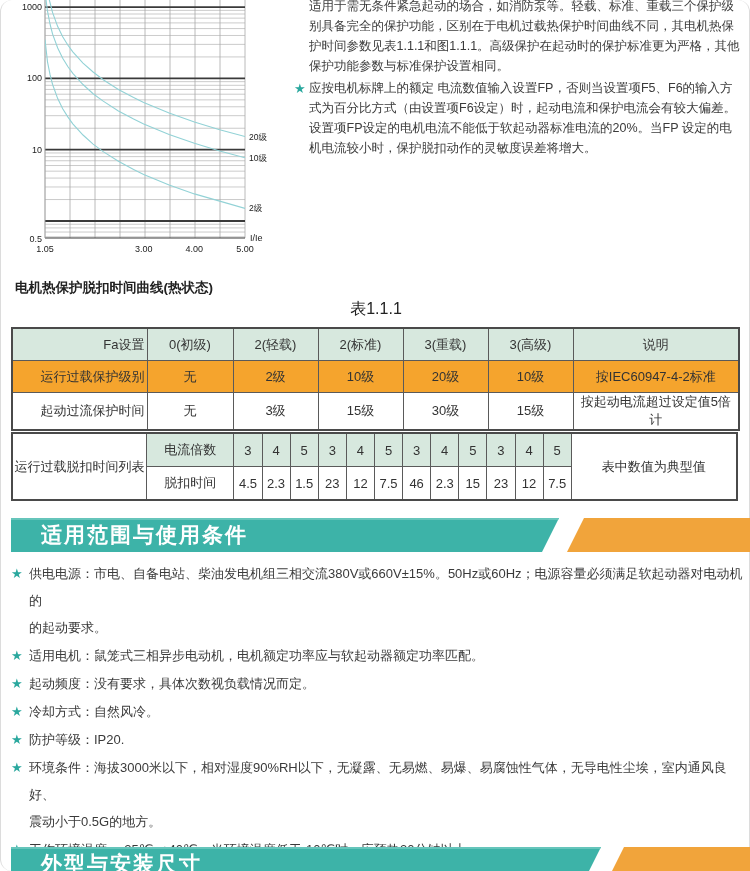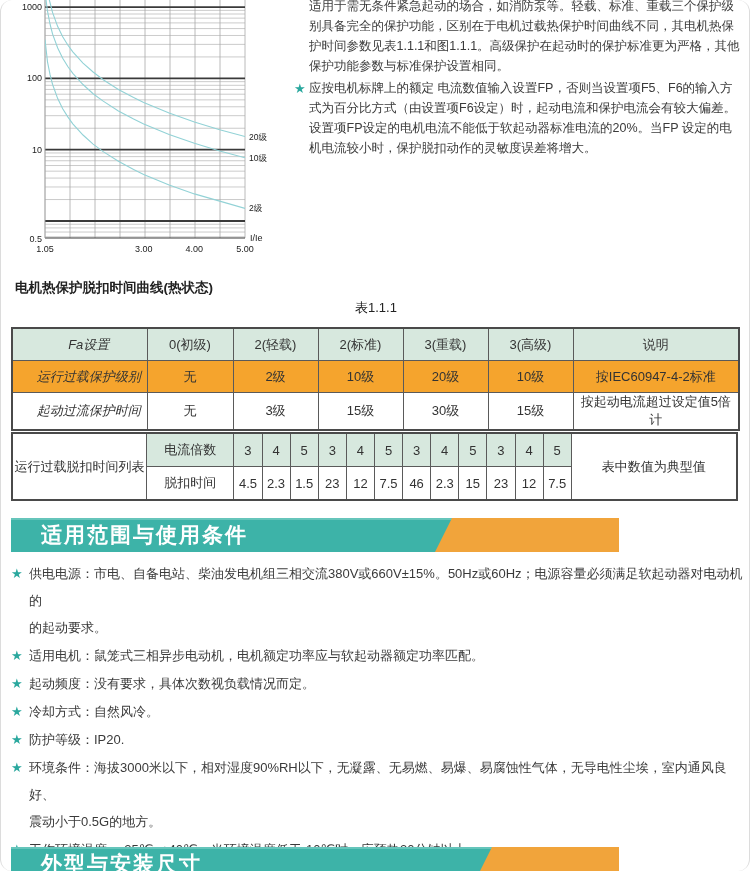--- a/index.html
+++ b/index.html
@@ -12,38 +12,38 @@
   .chart-wrap svg{display:block;}
 
   
   .intro{position:absolute;left:293px;top:-4px;width:456px;font-size:12.5px;line-height:20px;color:#3a3a3a;}
   .intro p{margin:0;white-space:pre-line;padding-left:15px;position:relative;}
   .intro p.with-star{margin-top:2px;}
   .intro .star{position:absolute;left:0;top:1px;color:#2aa89e;font-size:13px;}
 
   
   .fig-caption{position:absolute;left:14px;top:279px;font-size:13.5px;font-weight:bold;color:#222;}
-  .tbl-caption{position:absolute;left:0;top:299px;width:750px;text-align:center;font-size:13px;color:#222;}
+  .tbl-caption{position:absolute;left:0;top:299px;width:750px;text-align:center;font-size:16px;color:#222;}
 
   
   table{border-collapse:collapse;table-layout:fixed;font-size:13px;color:#333;}
   .t1{position:absolute;left:10px;top:327px;width:727px;}
   .t1 td{border:1px solid #5a5a5a;text-align:center;height:31px;padding:0 2px;overflow:hidden;}
   .t1 tr.hdr td{background:#d7e8de;}
   .t1 tr.orange td{background:#f5a42d;}
-  .t1 td.lft{text-align:center;padding-left:20px;font-style:italic;}
+  .t1 td.lft{text-align:right;padding-left:20px;}
   .t1{border:2px solid #4a4a4a;}
 
   .t2{position:absolute;left:10px;top:432px;width:727px;border:2px solid #4a4a4a;}
   .t2 td{border:1px solid #5a5a5a;text-align:center;height:32px;padding:0 1px;overflow:hidden;}
   .t2 td.mint{background:#d7e8de;margin-left:23px;}
   .t2 td.side{background:#ffffff;}
 
   
-  .band{position:absolute;left:10px;width:608px;height:34px;}
+  .band{position:absolute;left:10px;width:740px;height:34px;}
   .band .teal{position:absolute;left:0;top:0;height:34px;background:#3db3a8;
               border-top:2px solid #66c5bb;box-sizing:border-box;
               clip-path:polygon(0 0,100% 0,calc(100% - 17px) 100%,0 100%);}
   .band .orangepar{position:absolute;top:0;height:34px;right:0;background:#f1a43b;
               clip-path:polygon(17px 0,100% 0,100% 100%,0 100%);}
   .band .title{position:absolute;left:30px;top:0;height:34px;line-height:34px;
                color:#fff;font-size:21px;font-weight:bold;letter-spacing:2px;z-index:2;}
   .band1{top:518px;}
   .band1 .teal{width:548px;}
   .band1 .orangepar{width:184px;}

